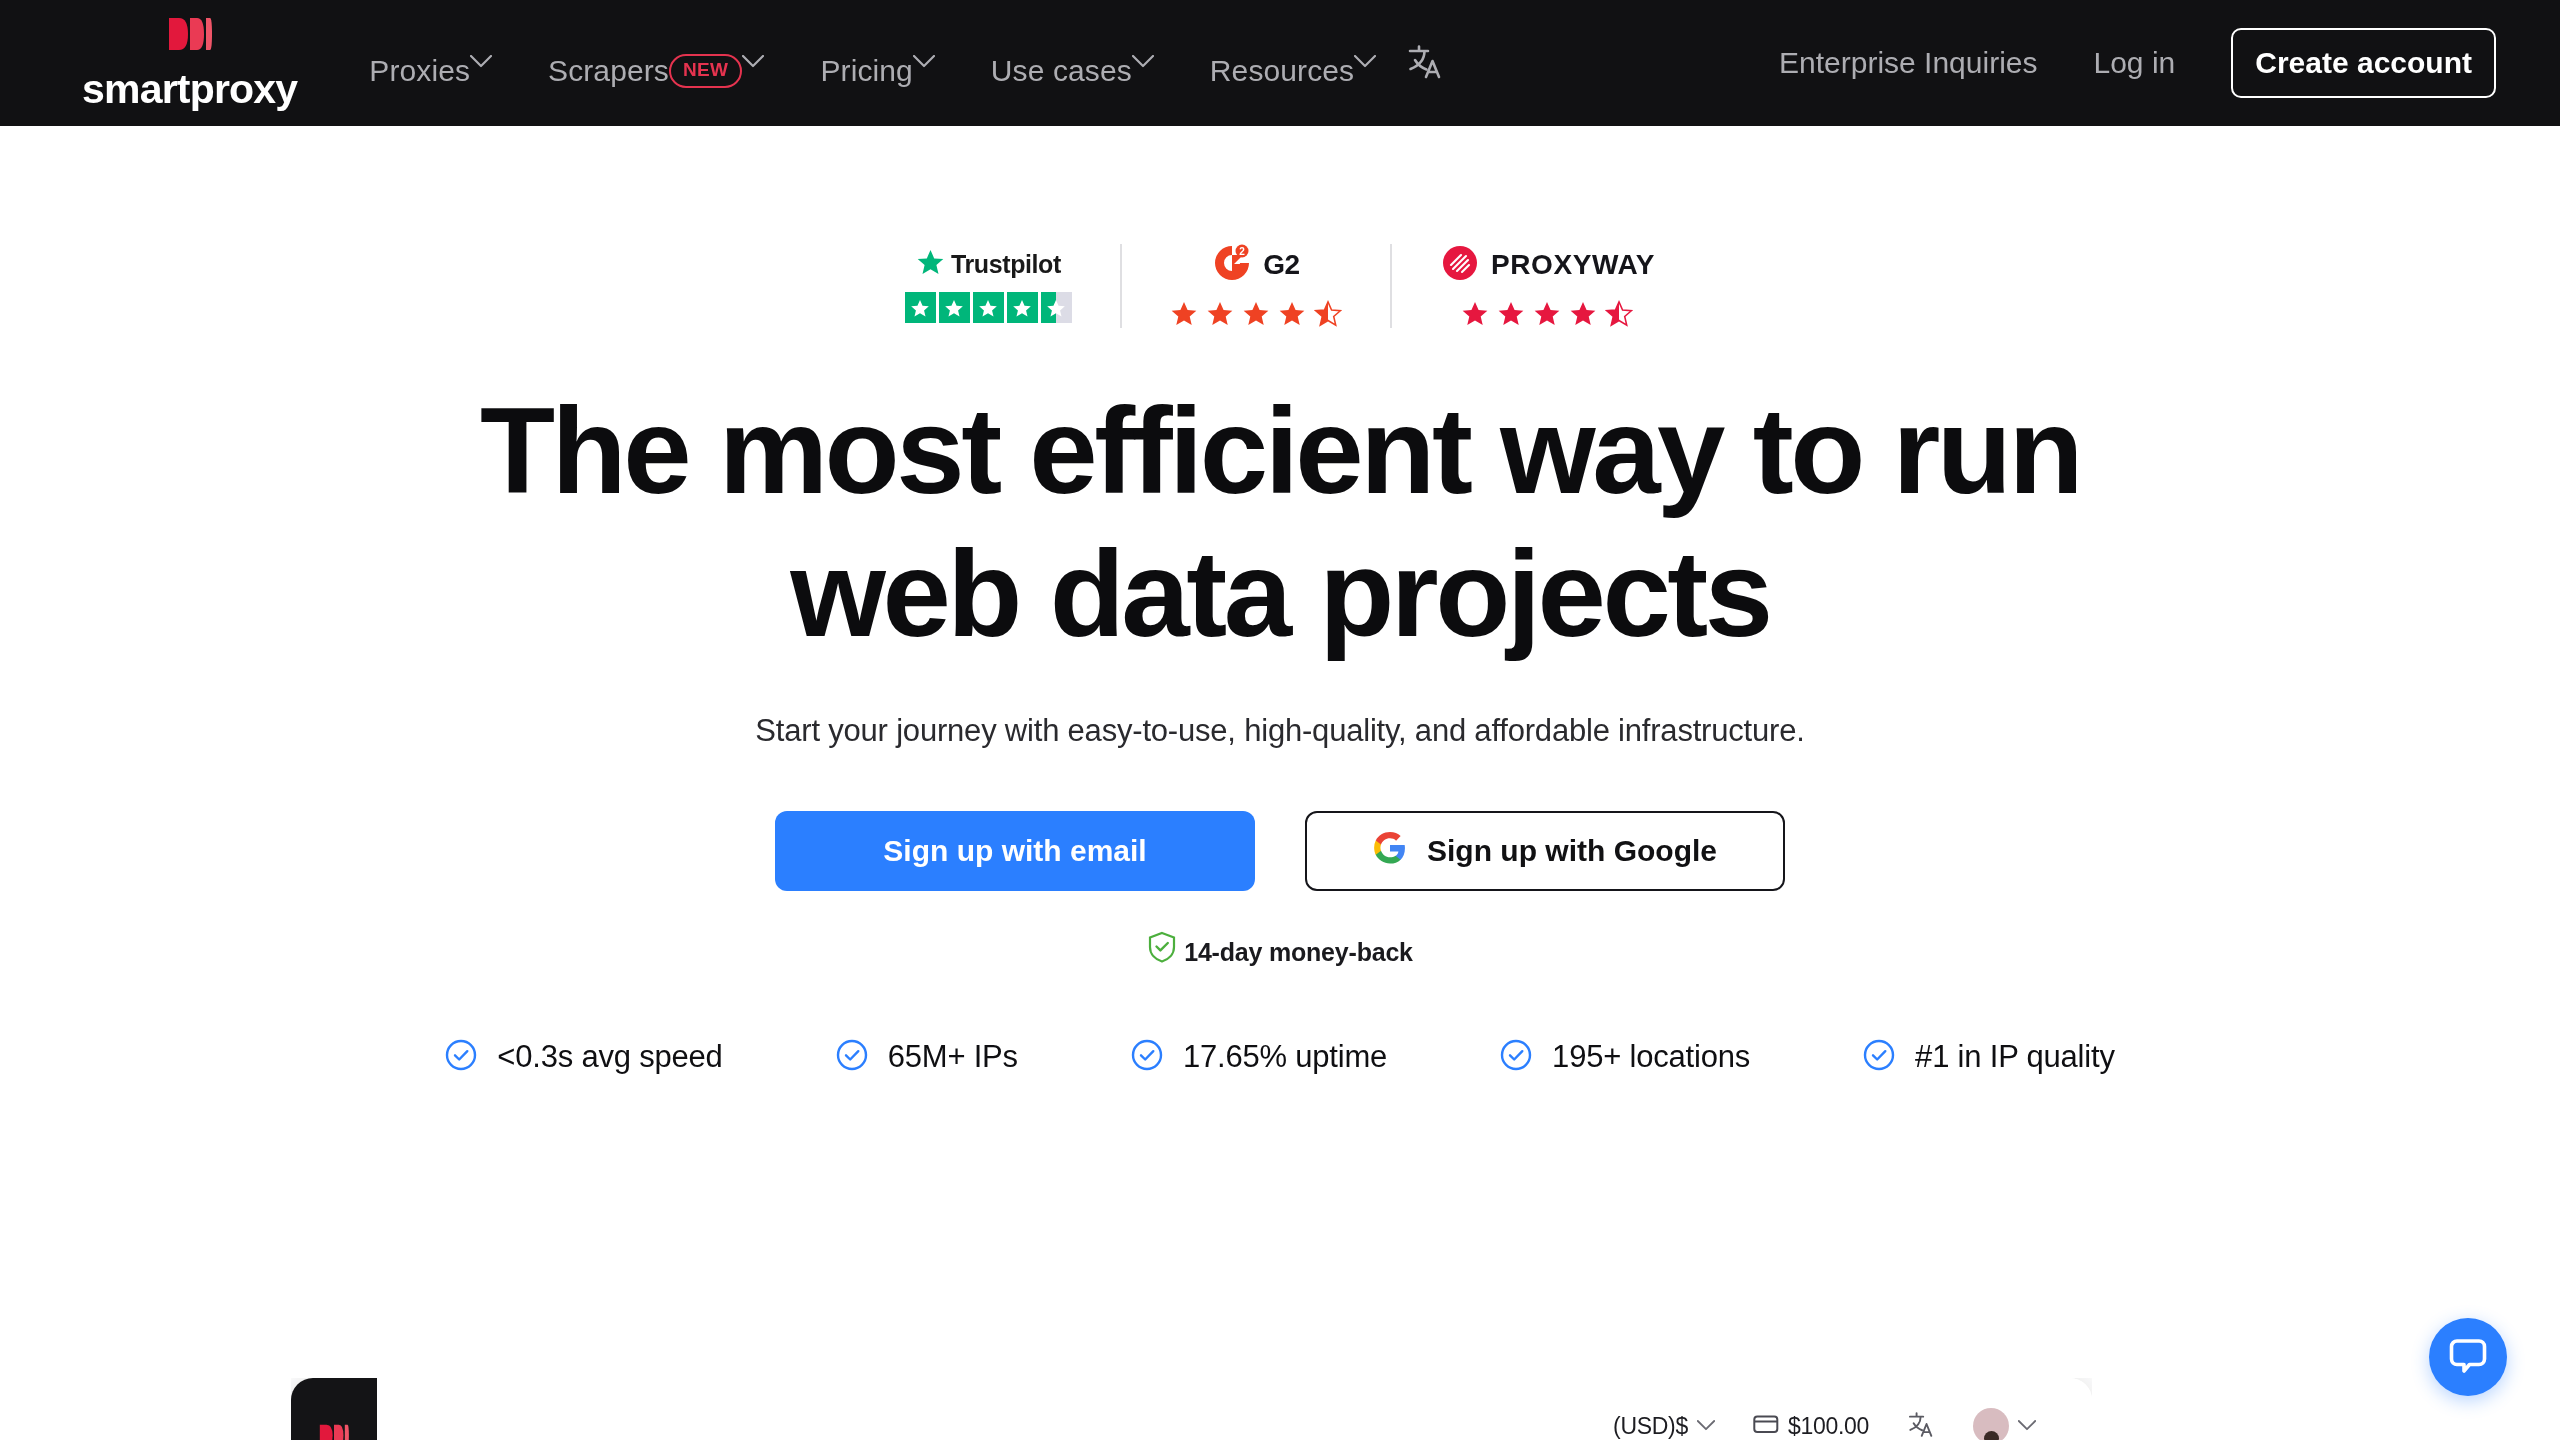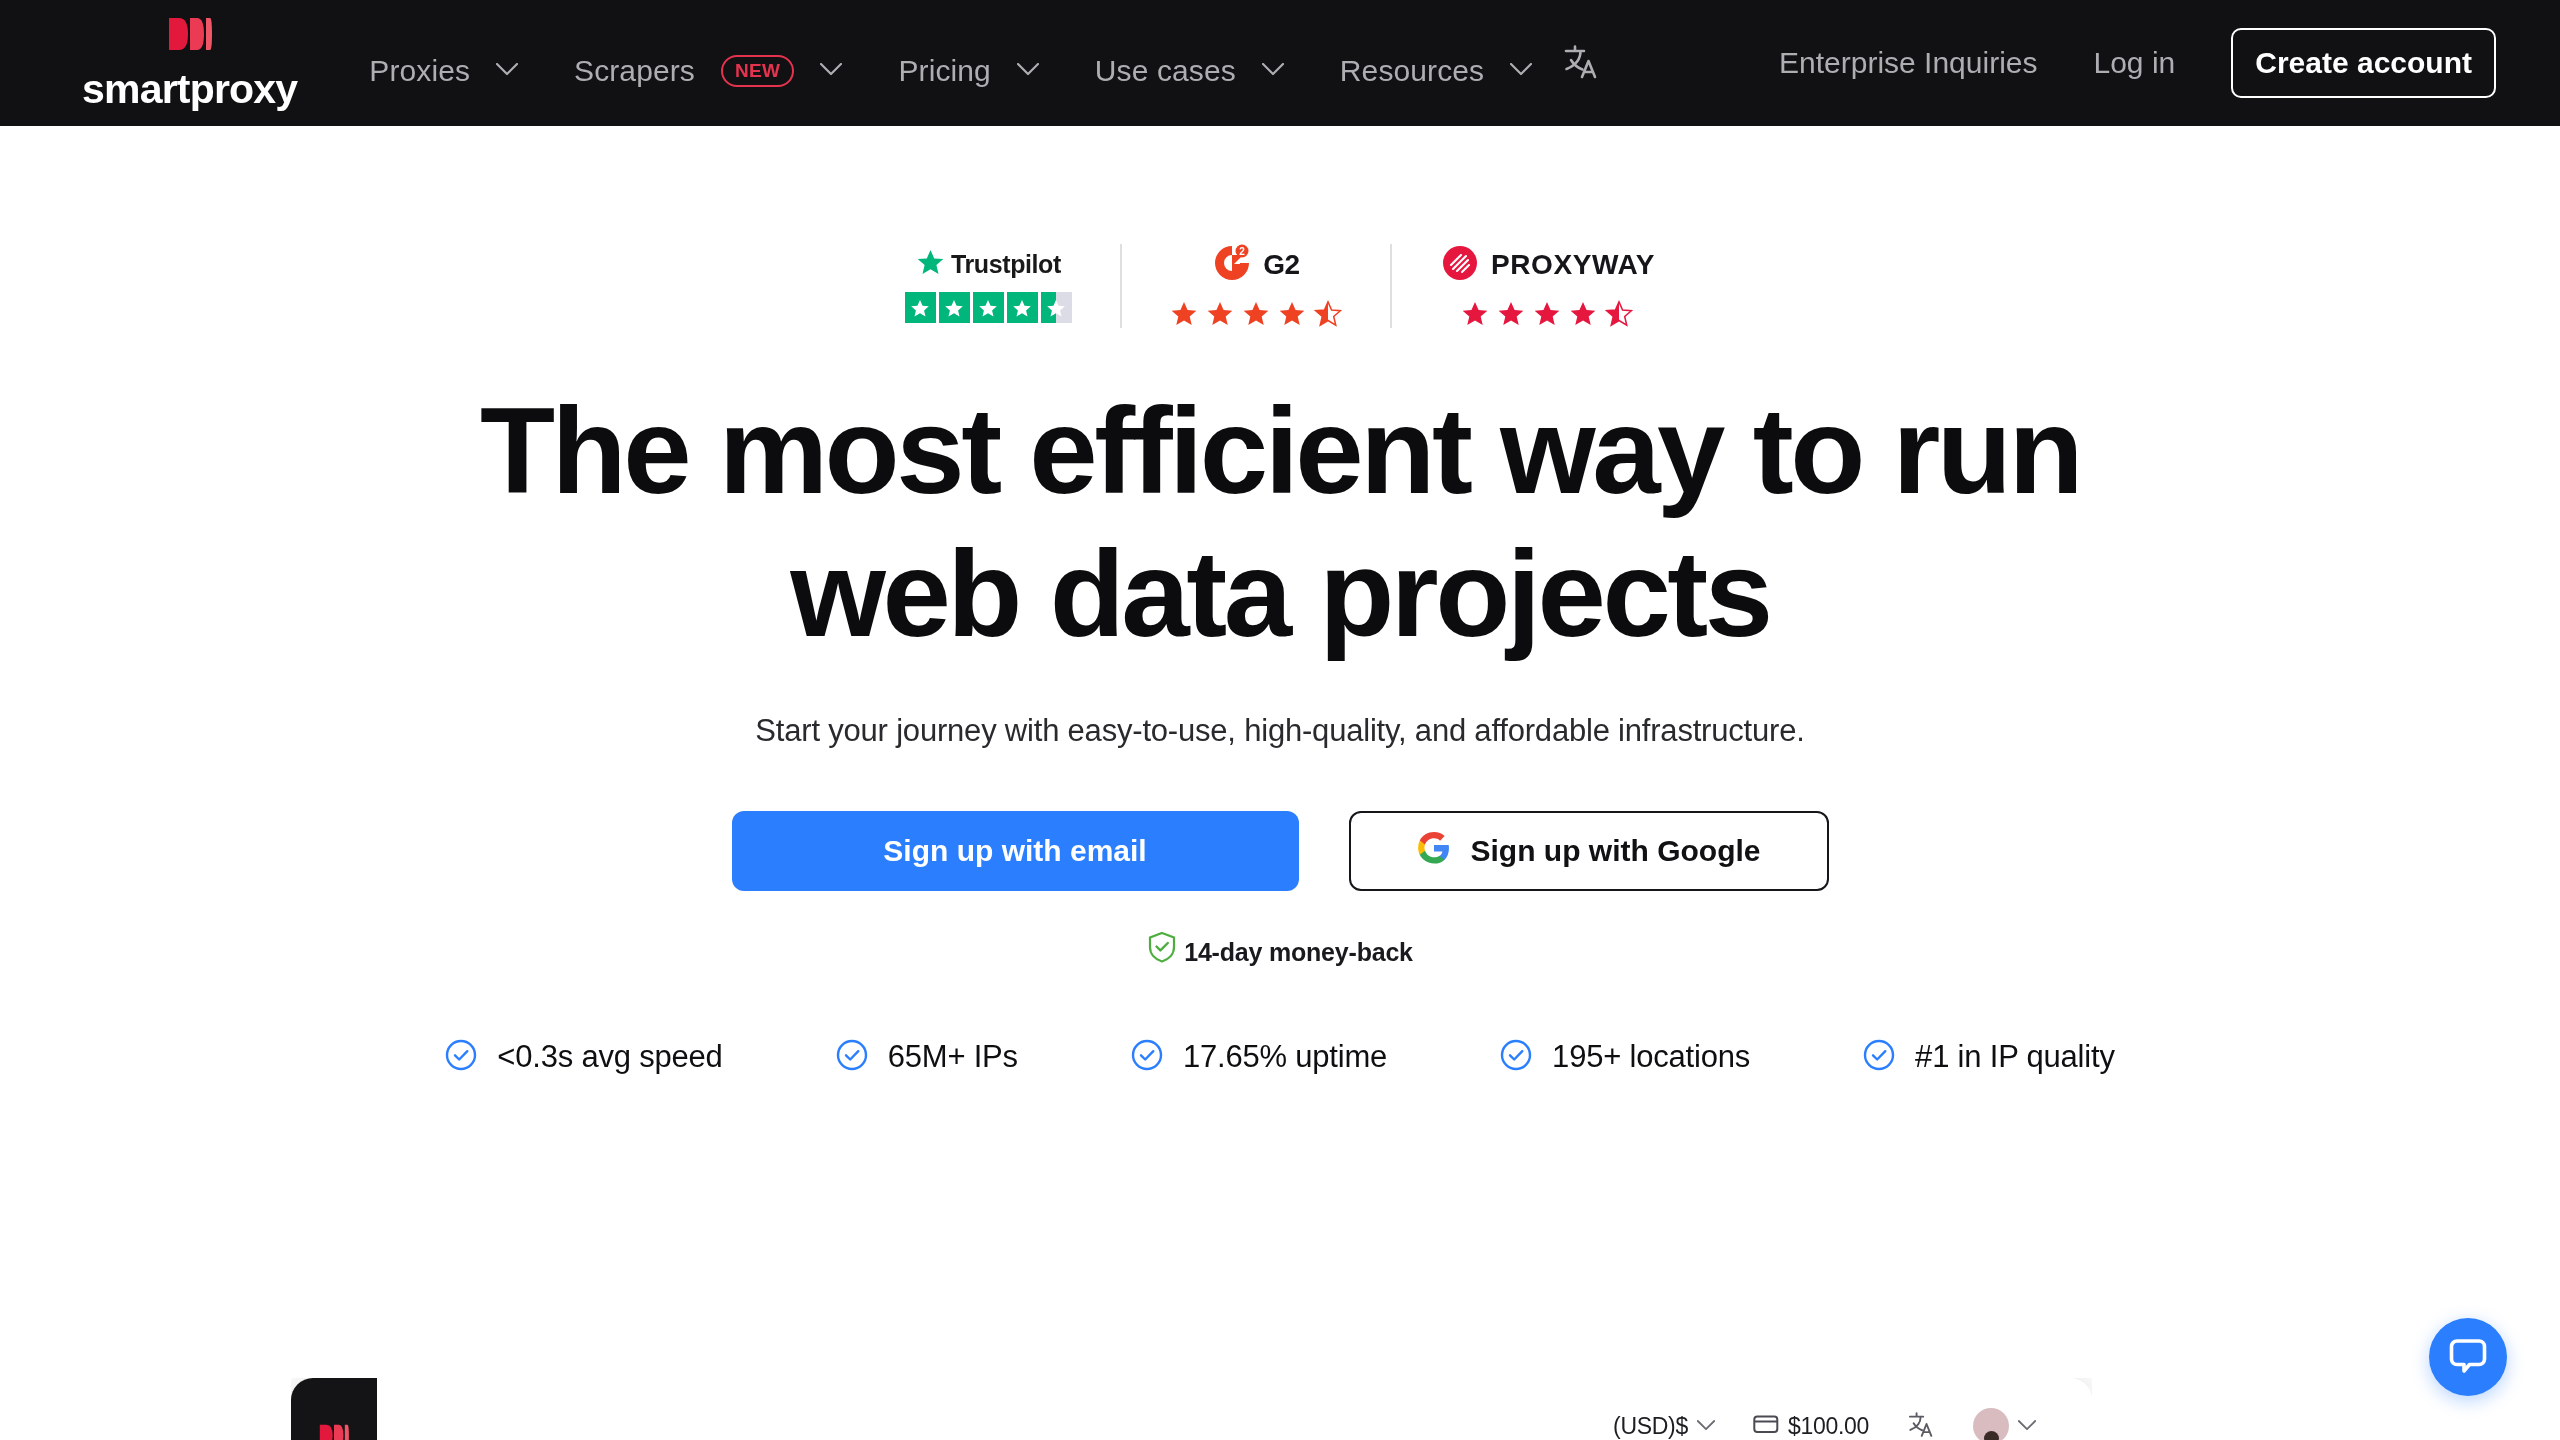--- a/index.html
+++ b/index.html
@@ -20,21 +20,21 @@
   }
   .logo { display:flex; align-items:center; gap:14px; cursor:pointer;flex-direction:column; }
   .logo-mark { display:block; }
   .logo-text {
     color:#ffffff; font-size:41px; font-weight:700;
     letter-spacing:-0.8px; line-height:1;
   }
 
   .nav-links { display:flex; align-items:center; margin-left:72px; }
   .nav-item {
-    display:flex; align-items:center; gap:26px;
+    display:flex; gap:0;
     margin-right:56px; cursor:pointer; white-space:nowrap;margin-top:16px;
   }
   .nav-label { color:#adadb2; font-size:30px; font-weight:400; letter-spacing:0.1px; }
   .chev { display:block; }
   .badge-new {
     border:2px solid #e5334f; color:#e5334f;
     border-radius:20px; font-size:19px; font-weight:600;
     padding:4px 12px 5px; letter-spacing:0.4px; line-height:1;
   }
   .lang-icon { margin-left:-26px; margin-right:46px; cursor:pointer; display:block; }
@@ -86,21 +86,21 @@
     margin-top:48px; letter-spacing:-0.2px;
   }
 
   .cta-row {
     display:flex; align-items:center; justify-content:center;
     gap:50px; margin-top:62px;
   }
   .btn-primary {
     background:#2b7fff; color:#ffffff; border:none;
     border-radius:12px; font-size:30px; font-weight:600;
-    width:567px; height:80px; cursor:pointer;
+    width:480px; height:80px; cursor:pointer;
     font-family:"Liberation Sans", sans-serif;
   }
   .btn-google {
     background:#ffffff; color:#111113;
     border:2px solid #15151a; border-radius:12px;
     font-size:30px; font-weight:600;
     width:480px; height:80px; cursor:pointer;
     display:flex; align-items:center; justify-content:center; gap:20px;
     font-family:"Liberation Sans", sans-serif;
   }

